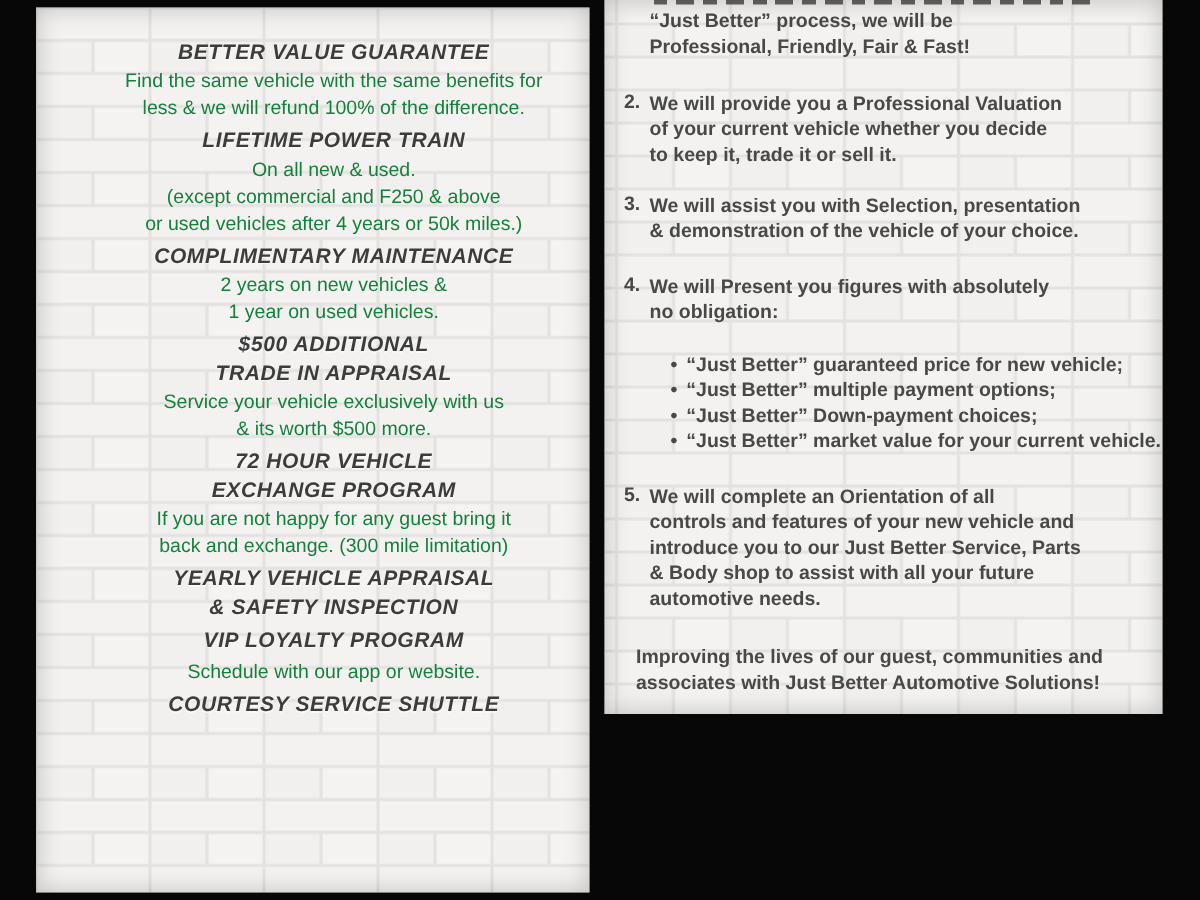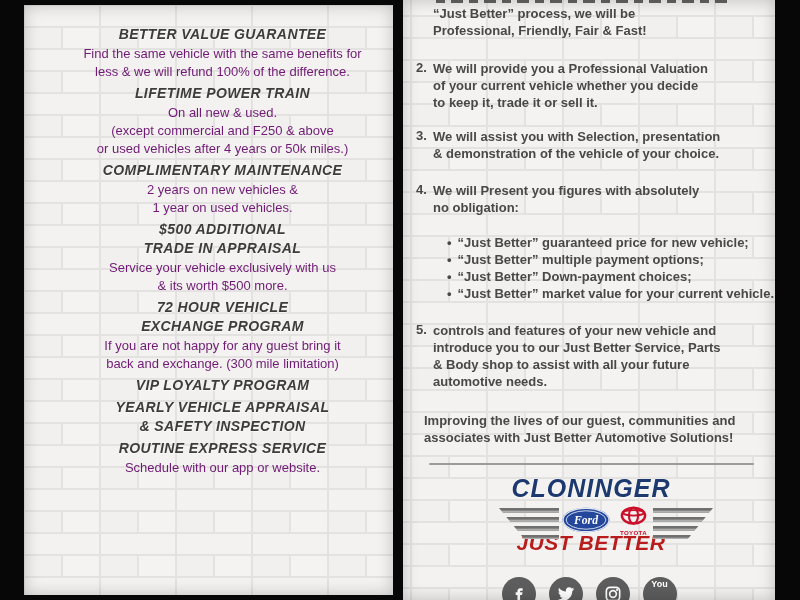--- a/index.html
+++ b/index.html
@@ -15,26 +15,26 @@
   
   #left-panel{left:24px;top:5px;width:369px;height:590px;}
   #left-panel .content{padding-top:20px;text-align:center;}
   .lsec + .lsec{margin-top:3px;}
   .hl{
     font-weight:bold;font-style:italic;font-size:14px;line-height:19px;
     color:#3c3c3c;letter-spacing:.4px;white-space:nowrap;
     text-shadow:0 1px 0 rgba(255,255,255,.6);
   }
   .bl{
-    font-size:13px;line-height:18px;color:#701a75;white-space:nowrap;
+    font-size:13px;line-height:18px;color:#15803d;white-space:nowrap;
   }
   .lbody{margin-top:1px;}
 
   
-  #right-panel{left:403px;top:0;width:372px;height:600px;}
+  #right-panel{left:403px;top:0;width:372px;height:476px;}
   #right-panel .content{padding:0 8px 0 12px;color:#484848;font-weight:bold;font-size:13px;}
   .clipped-line{
     height:3px;margin:0 40px 0 21px;
     background:repeating-linear-gradient(90deg,#4a4a4a 0 9px,transparent 9px 15px,#4a4a4a 15px 27px,transparent 27px 33px);
     opacity:.85;
   }
   .ritem{position:relative;padding-left:18px;}
   .rnum{position:absolute;left:1px;top:0;}
   .rline{line-height:17px;white-space:nowrap;}
   .rbullets{margin-top:18px;}
@@ -116,31 +116,33 @@
     </div>
     <div class="lsec">
       <div class="hl">72 HOUR VEHICLE</div>
       <div class="hl">EXCHANGE PROGRAM</div>
       <div class="lbody">
         <div class="bl">If you are not happy for any guest bring it</div>
         <div class="bl">back and exchange. (300 mile limitation)</div>
       </div>
     </div>
     <div class="lsec">
-      <div class="hl">VIP LOYALTY PROGRAM</div>
-    </div>
-    <div class="lsec">
       <div class="hl">YEARLY VEHICLE APPRAISAL</div>
       <div class="hl">&amp; SAFETY INSPECTION</div>
     </div>
     <div class="lsec">
-      <div class="hl">ROUTINE EXPRESS SERVICE</div>
+      <div class="hl">VIP LOYALTY PROGRAM</div>
+    </div>
+    <div class="lsec">
       <div class="lbody">
         <div class="bl">Schedule with our app or website.</div>
       </div>
+    </div>
+    <div class="lsec">
+      <div class="hl">COURTESY SERVICE SHUTTLE</div>
     </div>
   </div>
 </div>
 
 <div id="right-panel" class="panel">
   <svg class="bricks" xmlns="http://www.w3.org/2000/svg">
     <defs>
       <pattern id="bpR" width="76" height="44" patternUnits="userSpaceOnUse" x="8" y="-6">
         <rect width="76" height="44" fill="#e3e2e0"></rect>
         <rect x="1" y="1" width="74" height="20" fill="#f3f2f0"></rect>
@@ -179,20 +181,21 @@
       <div class="rbullets">
         <div class="rbullet"><span class="bdot">•</span><span>“Just Better” guaranteed price for new vehicle;</span></div>
         <div class="rbullet"><span class="bdot">•</span><span>“Just Better” multiple payment options;</span></div>
         <div class="rbullet"><span class="bdot">•</span><span>“Just Better” Down-payment choices;</span></div>
         <div class="rbullet"><span class="bdot">•</span><span>“Just Better” market value for your current vehicle.</span></div>
       </div>
     </div>
 
     <div class="ritem" style="margin-top:20px">
       <span class="rnum">5.</span>
+      <div class="rline">We will complete an Orientation of all</div>
       <div class="rline">controls and features of your new vehicle and</div>
       <div class="rline">introduce you to our Just Better Service, Parts</div>
       <div class="rline">&amp; Body shop to assist with all your future</div>
       <div class="rline">automotive needs.</div>
     </div>
 
     <div class="closing">
       <div class="rline">Improving the lives of our guest, communities and</div>
       <div class="rline">associates with Just Better Automotive Solutions!</div>
     </div>

